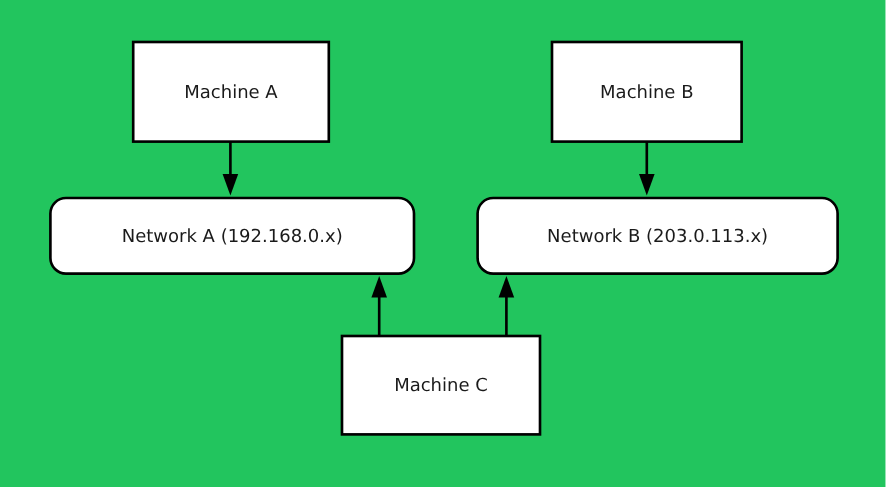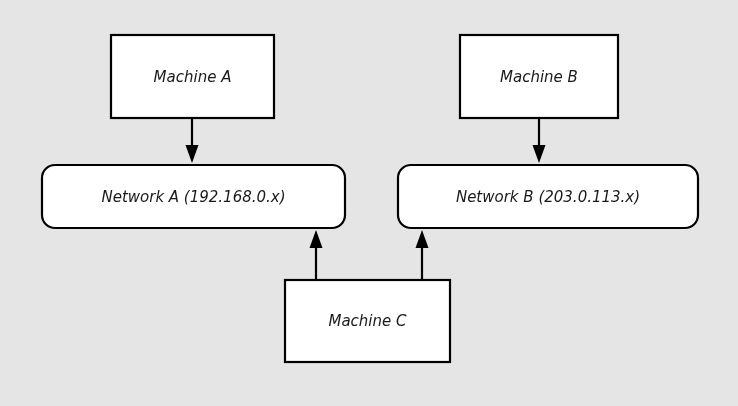--- a/index.html
+++ b/index.html
@@ -8,23 +8,22 @@
     padding: 0;
     background: #ffffff;
   }
   body {
     font-family: "DejaVu Sans", "Liberation Sans", sans-serif;
   }
   #canvas {
     position: relative;
     width: 738px;
     height: 406px;
-    background: #e5e5e5;
+    background: #22c55e;
     overflow: hidden;
-    font-style: italic;
   }
   #diagram-svg {
     position: absolute;
     left: 0;
     top: 0;
     width: 738px;
     height: 406px;
   }
   .node-box {
     fill: #ffffff;

